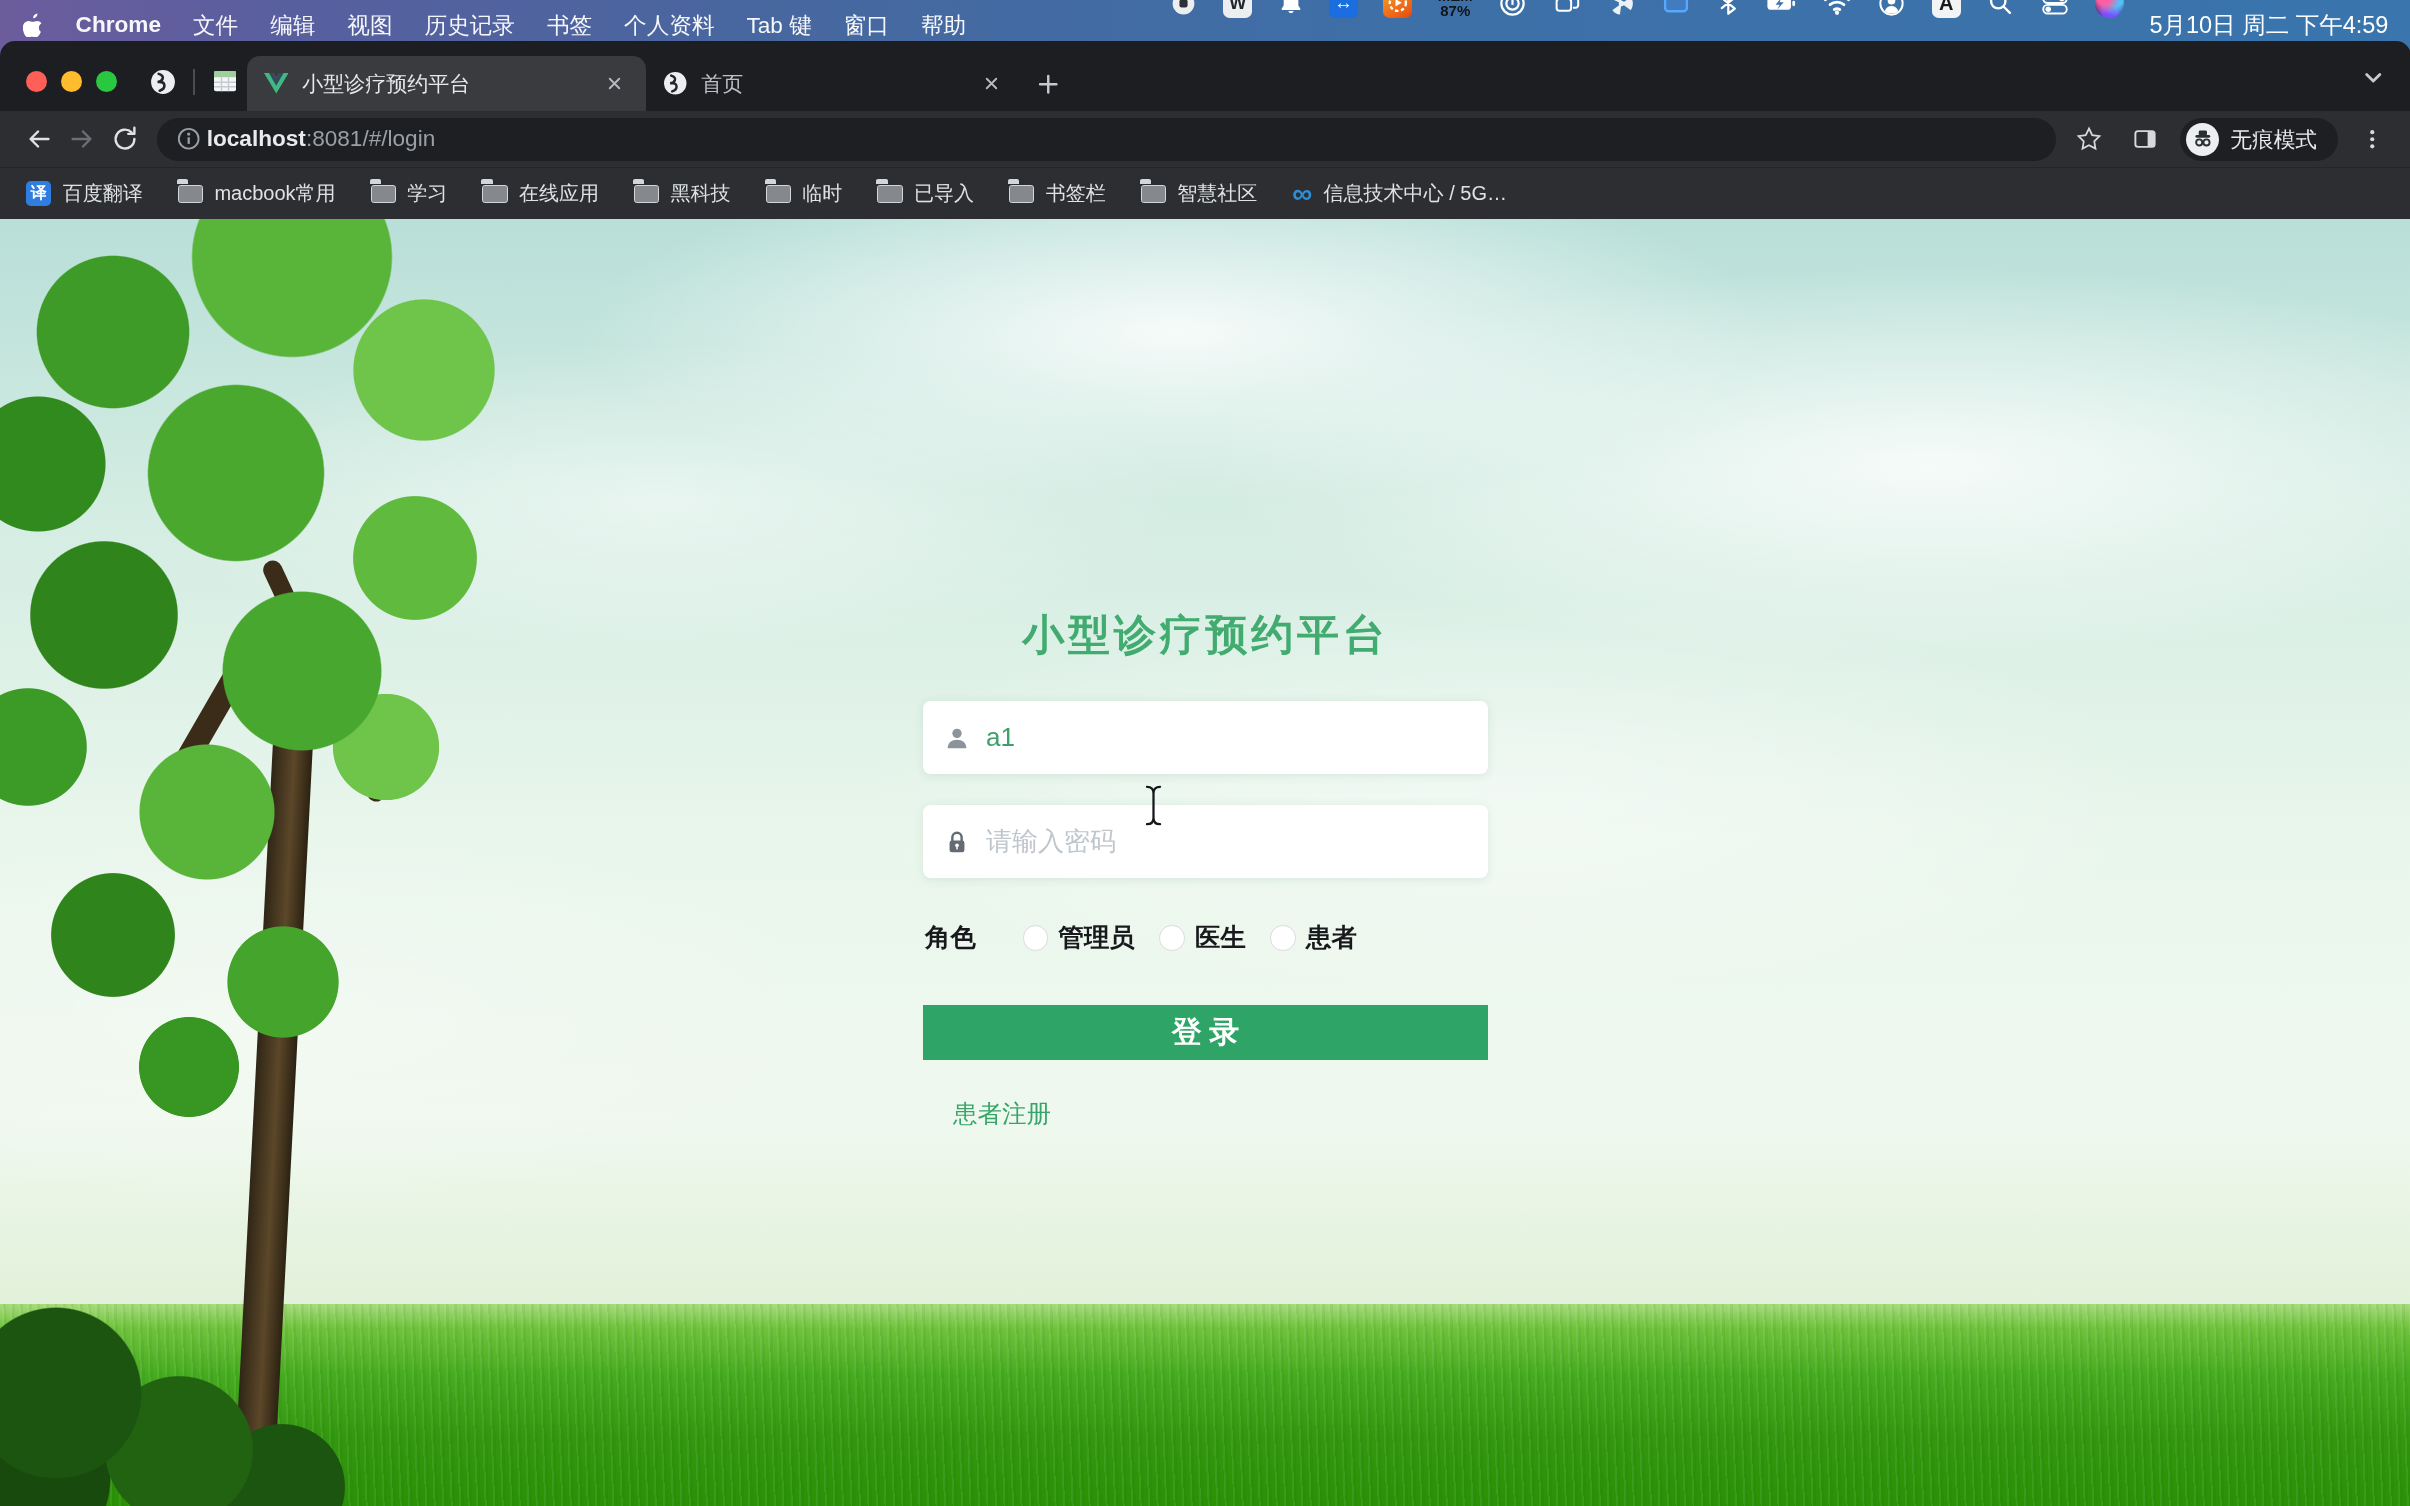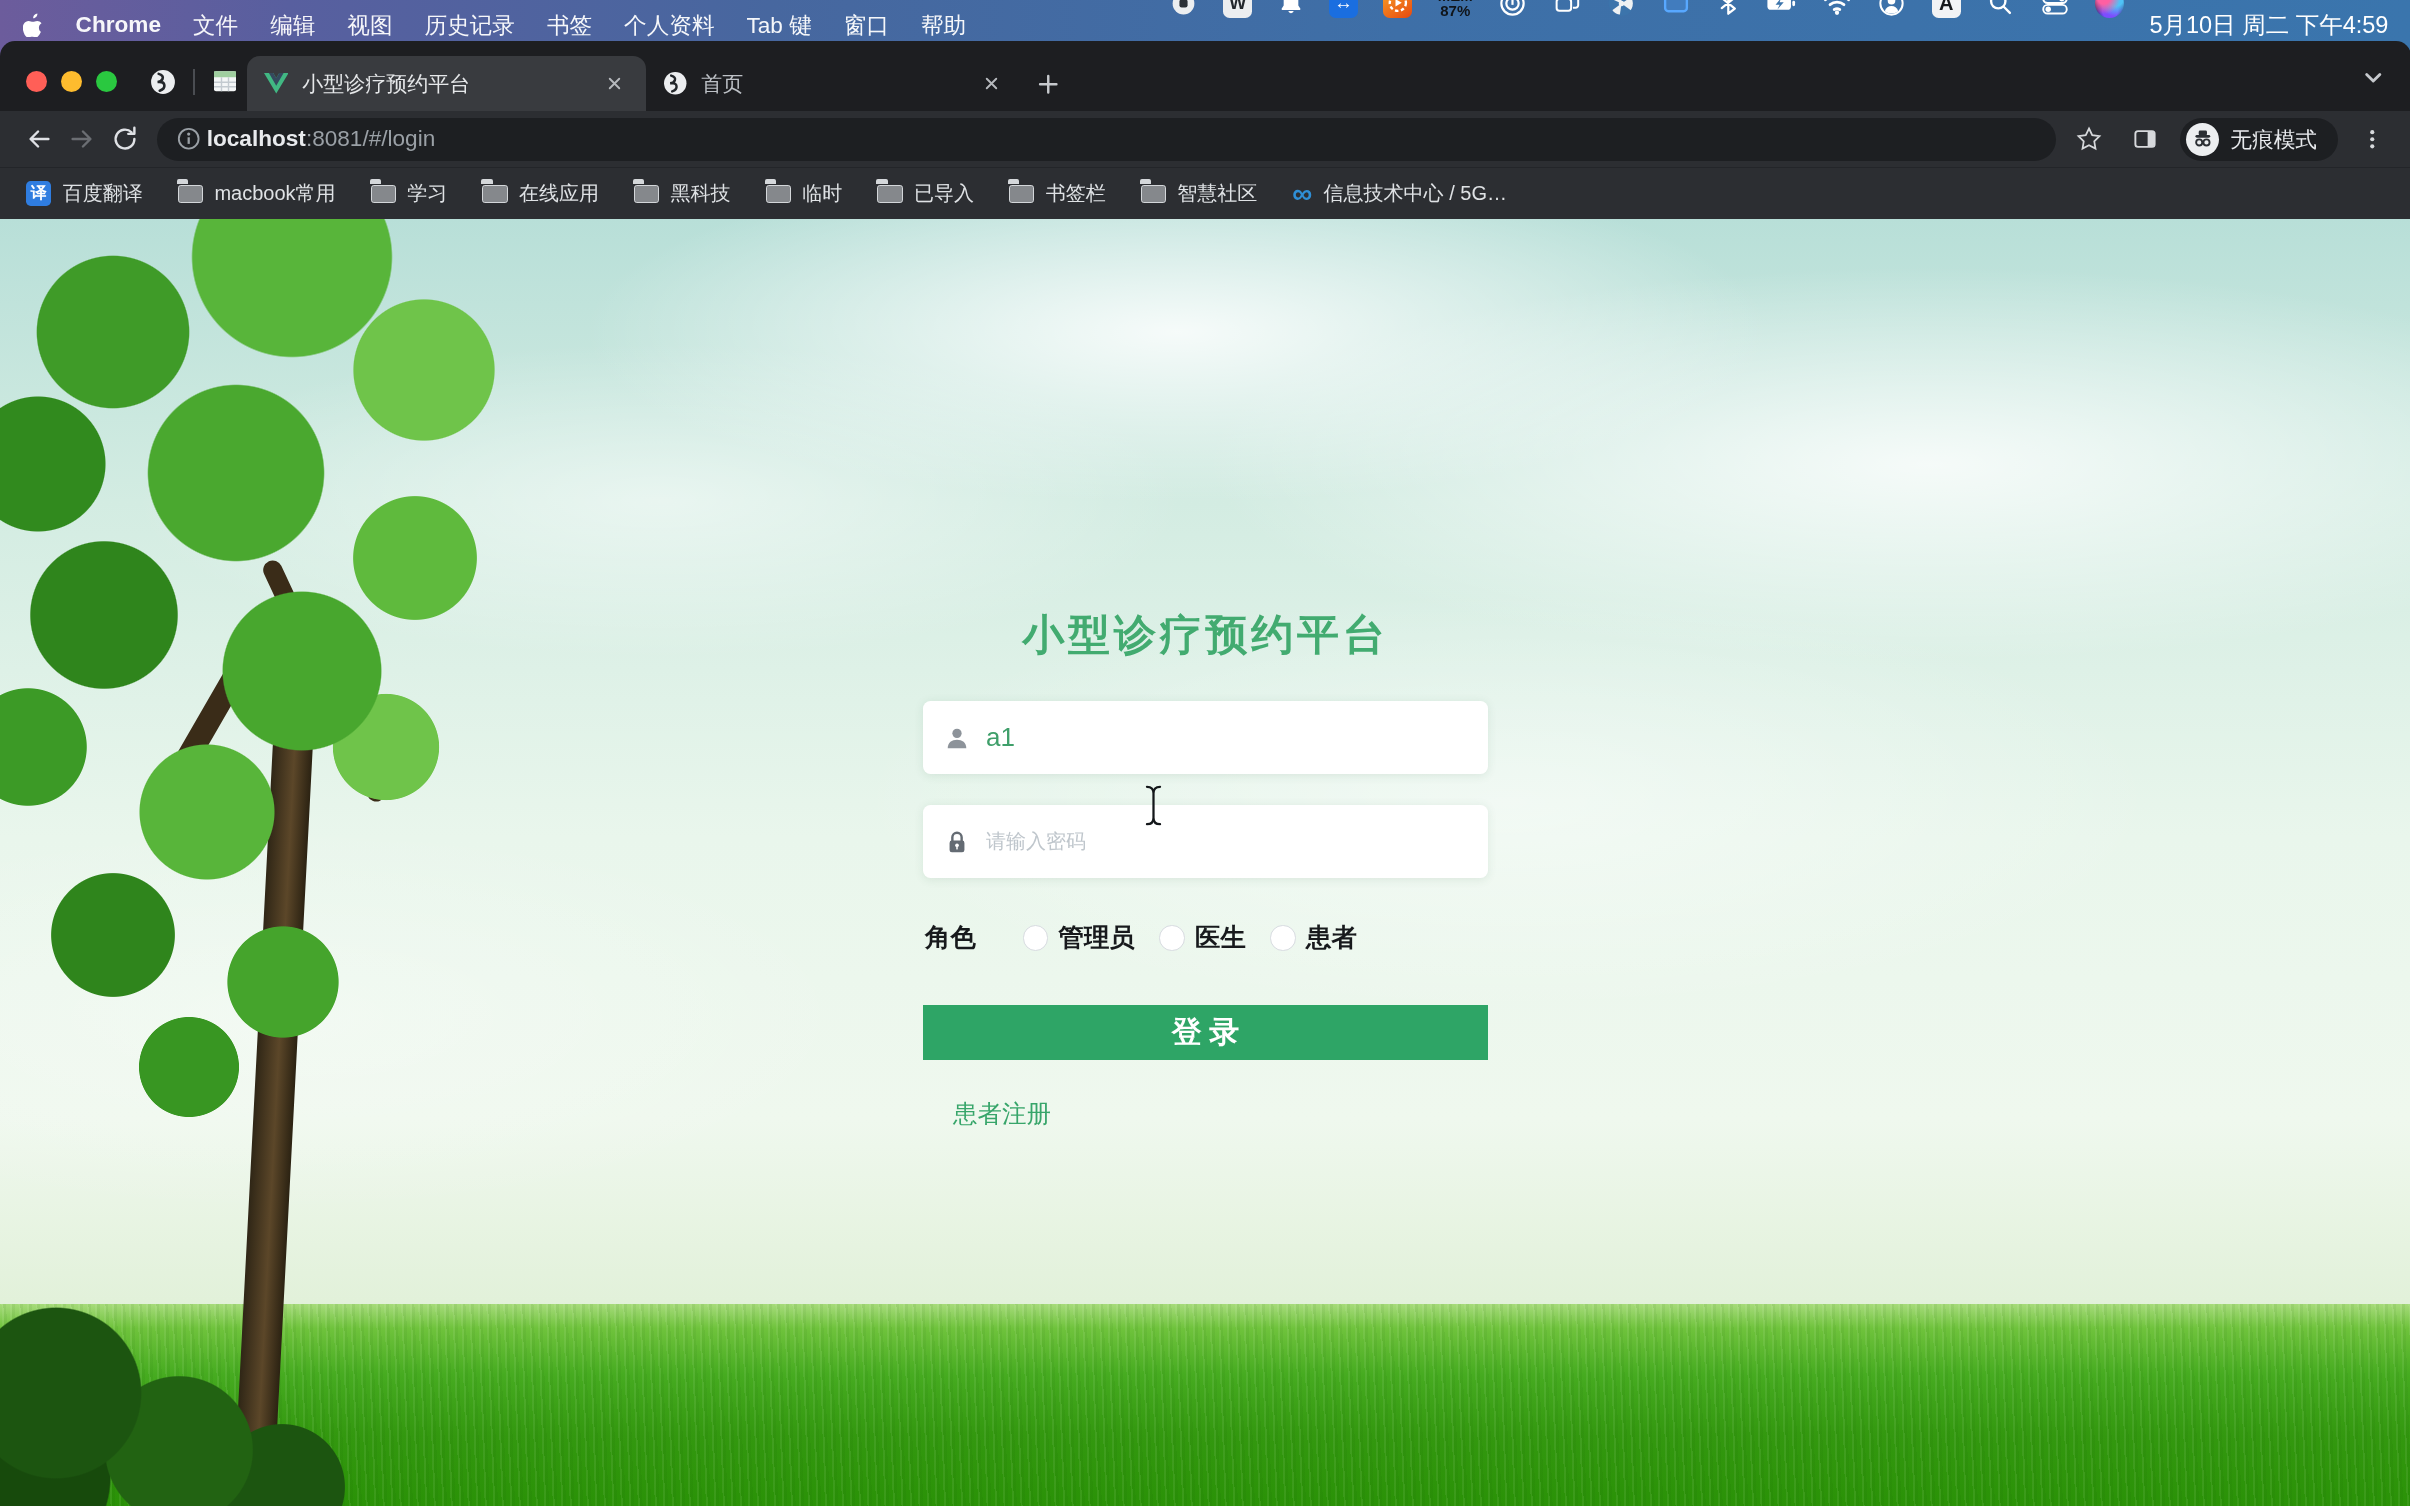--- a/index.html
+++ b/index.html
@@ -120,21 +120,21 @@
       radial-gradient(circle 151px at 19px 226px,  #174a0c 0 60%, rgba(0,0,0,0) 61%),
       radial-gradient(circle 104px at 282px 235px, #1c5510 0 60%, rgba(0,0,0,0) 61%); }
 
   
   .login-title { position:absolute; left:923px; top:388px; width:565px; text-align:center;
     font-size:42px; font-weight:700; letter-spacing:3.8px; color:#42ab70; }
   .field { position:absolute; left:923px; width:565px; height:73px; background:#fff; border-radius:7.5px;
     display:flex; align-items:center; padding:0 21px; box-shadow:0 1.9px 9.4px rgba(40,90,60,.10); }
   .f-user { top:482px; } .f-pass { top:586px; }
   .f-val { font-size:26px; color:#3f9f6a; margin-left:16px; }
-  .f-ph  { font-size:20px; color:#bfc6cc; margin-left:16px; }
+  .f-ph  { font-size:26px; color:#bfc6cc; margin-left:16px; }
   .roles { position:absolute; left:925px; top:702px; width:565px; height:34px;
     display:flex; align-items:center; font-size:25.4px; font-weight:700; color:#17191c; }
   .role-label { margin-right:47px; }
   .role-opt { display:flex; align-items:center; margin-right:24.5px; }
   .radio { width:25.4px; height:25.4px; border-radius:50%; background:#fff; border:0.9px solid #d7dbe0; margin-right:10.4px; }
   .login-btn { position:absolute; left:923px; top:786px; width:565px; height:55px; background:#2ea566;
     border-radius:0; color:#fff; font-size:30px; font-weight:700; letter-spacing:7.5px; text-indent:7.5px;
     display:flex; align-items:center; justify-content:center; }
   .register { position:absolute; left:953px; top:878px; font-size:24.5px; color:#37a56a; }
   .ibeam { position:absolute; left:1143px; top:565px; }

